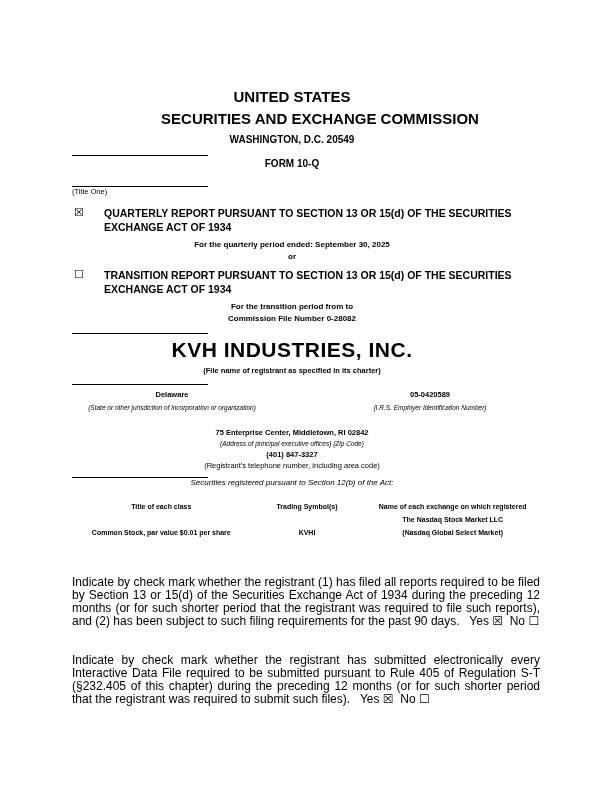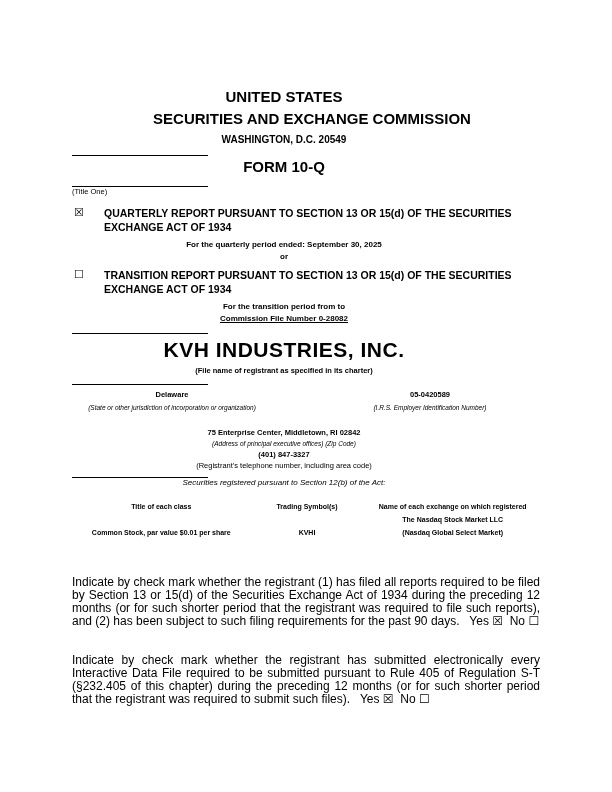--- a/index.html
+++ b/index.html
@@ -1,22 +1,22 @@
 <!DOCTYPE html>
 <html><head>
 <meta charset="utf-8">
 <style>
   html, body { margin:0; padding:0; background:#ffffff; }
   body { width:612px; height:792px; position:relative; overflow:hidden; font-family:"Liberation Sans", sans-serif; color:#000; }
   .abs { position:absolute; }
-  .center { left:0; width:568px; text-align:center; }
+  .center { left:8px; width:568px; text-align:center; }
   .rule { position:absolute; left:72px; width:136px; height:0; border-top:1px solid #000; }
   .h1 { font-weight:bold; font-size:15px; }
   .h2 { font-weight:bold; font-size:10px; }
-  .form { font-weight:bold; font-size:15px; }
+  .form { font-weight:bold; font-size:10px; }
   .small { font-size:7.5px; }
   .check-row { position:absolute; left:74px; width:480px; display:flex; }
   .box { width:30px; font-size:11px; }
   .check-text { font-weight:bold; font-size:10.5px; line-height:14px; width:440px; }
   .sub { font-weight:bold; font-size:8px; }
   .company { font-weight:bold; font-size:21px; letter-spacing:0.5px; }
   .ital { font-style:italic; font-size:6.5px; }
   .bold8 { font-weight:bold; font-size:7.5px; }
   table.sec { position:absolute; left:72px; top:500px; width:470px; border-collapse:collapse; font-size:7px; font-weight:bold; }
   table.sec td { text-align:center; vertical-align:bottom; padding:3px 4px; }
@@ -38,21 +38,21 @@
   <div class="check-text">QUARTERLY REPORT PURSUANT TO SECTION 13 OR 15(d) OF THE SECURITIES EXCHANGE ACT OF 1934</div>
 </div>
 <div class="abs center sub" style="top:240px;">For the quarterly period ended: September 30, 2025</div>
 <div class="abs center sub" style="top:252px;">or</div>
 
 <div class="check-row" style="top:268px;">
   <div class="box">☐</div>
   <div class="check-text">TRANSITION REPORT PURSUANT TO SECTION 13 OR 15(d) OF THE SECURITIES EXCHANGE ACT OF 1934</div>
 </div>
 <div class="abs center sub" style="top:302px;">For the transition period from          to</div>
-<div class="abs center sub" style="top:314px;text-decoration:underline;">Commission File Number 0-28082</div>
+<div class="abs center sub" style="top:314px;">Commission File Number 0-28082</div>
 
 <div class="rule" style="top:333px;"></div>
 <div class="abs center company" style="top:338px;">KVH INDUSTRIES, INC.</div>
 <div class="abs center bold8" style="top:366px;">(File name of registrant as specified in its charter)</div>
 
 <div class="rule" style="top:384px;"></div>
 <div class="abs bold8" style="left:72px; width:200px; text-align:center; top:390px;">Delaware</div>
 <div class="abs ital" style="left:72px; width:200px; text-align:center; top:404px;">(State or other jurisdiction of incorporation or organization)</div>
 <div class="abs bold8" style="left:320px; width:220px; text-align:center; top:390px;">05-0420589</div>
 <div class="abs ital" style="left:320px; width:220px; text-align:center; top:404px;">(I.R.S. Employer Identification Number)</div>

